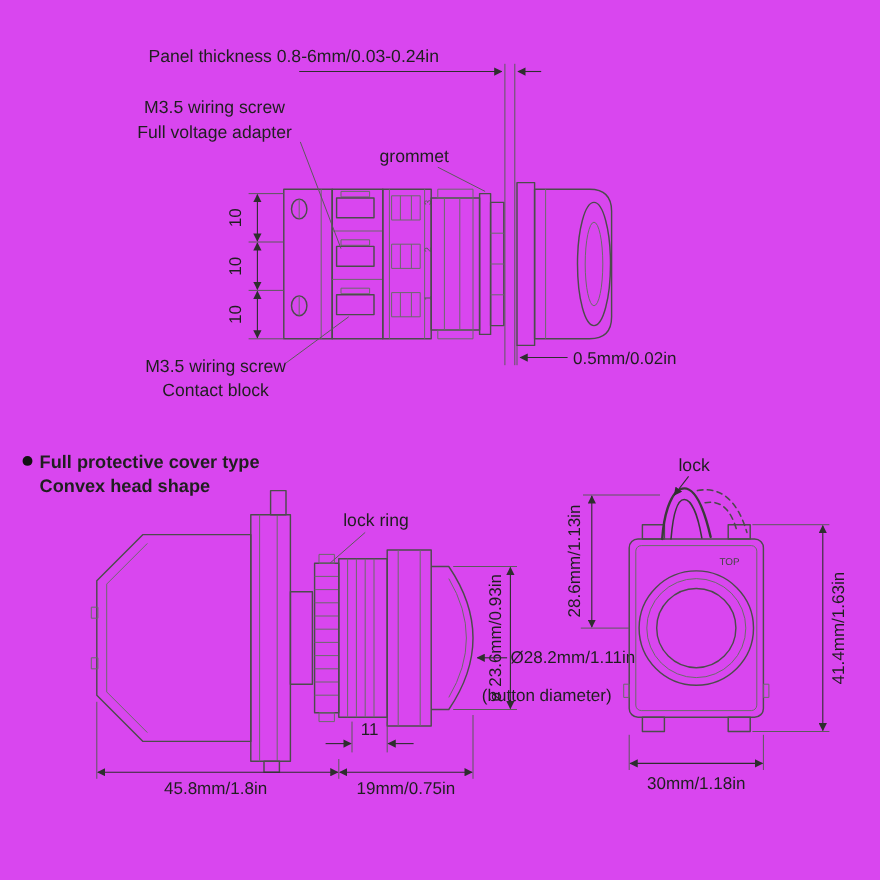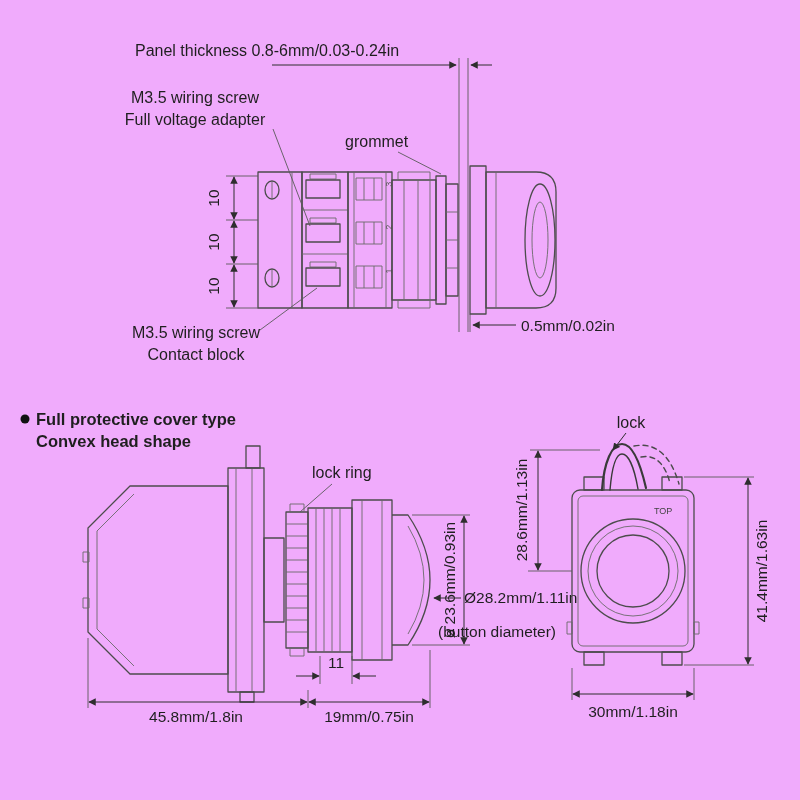--- a/index.html
+++ b/index.html
@@ -1,16 +1,16 @@
 <!DOCTYPE html>
 <html><head>
 <meta charset="utf-8">
 <style>
   html,body{margin:0;padding:0;background:#ffffff;}
-  #page{width:800px;height:800px;position:relative;background:#f0abfc;overflow:hidden;}
+  #page{width:800px;height:800px;position:relative;background:#d946ef;overflow:hidden;}
   svg{display:block;}
   text{font-family:"Liberation Sans",sans-serif;fill:#1f1f1f;}
   .lbl{font-size:16px;}
   .lblb{font-size:16.5px;font-weight:600;}
   .dimt{font-size:15.5px;}
   .tiny{font-size:9px;fill:#444;}
   .tdig{font-size:8.5px;fill:#555;}
   .s{fill:none;stroke:#4c4c4c;stroke-width:1.3;stroke-linejoin:round;}
   .s2{fill:none;stroke:#6a6a6a;stroke-width:0.9;stroke-linejoin:round;}
   .dim{fill:none;stroke:#2e2e2e;stroke-width:1;}

